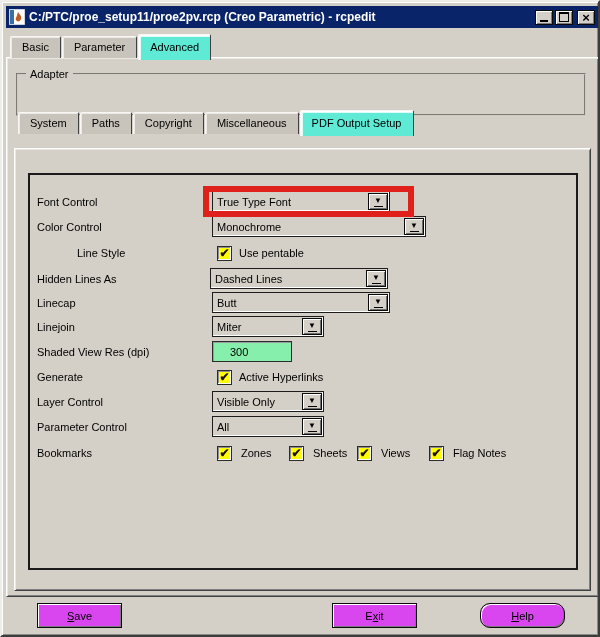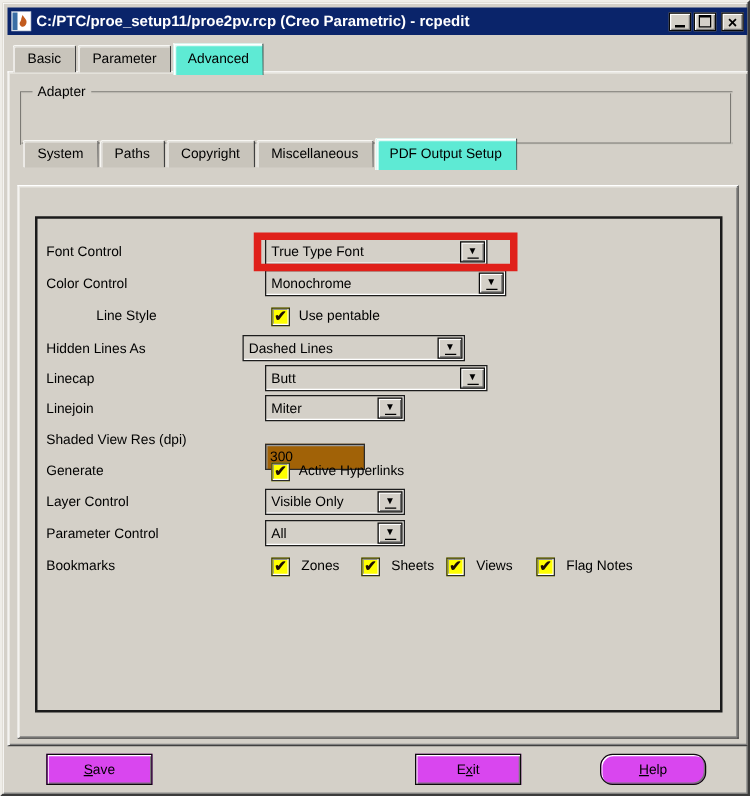--- a/index.html
+++ b/index.html
@@ -71,21 +71,21 @@
     width:20px; height:17px; margin:1px; box-sizing:border-box;
     background:#d4d0c8; border:1px solid #0a0a0a;
     box-shadow: inset 1px 1px 0 #fff, inset -1px -1px 0 #6e6e6e;
     display:flex; flex-direction:column; align-items:center; justify-content:center; padding:0;
   }
   .arrow-btn .arr { font-size:8px; line-height:7px; }
   .arrow-btn .arrbar { width:9px; height:1px; background:#000; margin-top:2px; }
   .text-input {
     position:absolute; width:80px; height:21px; box-sizing:border-box;
     border:1px solid #2b2b2b; box-shadow: inset 1px 1px 0 #9b9b9b;
-    background:#a16207; padding:0 3px; font:11px "Liberation Sans", sans-serif;margin-top:14px;
+    background:#86efac; padding:0 17px; font:11px "Liberation Sans", sans-serif;
   }
   .cb {
     position:absolute; width:15px; height:15px; box-sizing:border-box;
     background:#ffff00; border:1px solid #2b2b2b;
     box-shadow: inset -1px -1px 0 #fff, inset 1px 1px 0 #8f8f8f;
     display:flex; align-items:center; justify-content:center; cursor:default;
   }
   .cb .check { color:#1c0d05; font-size:12px; font-weight:bold; line-height:1; margin-top:-1px; }
   .annotation {
     position:absolute; left:201px; top:184px; width:211px; height:31px;
@@ -154,36 +154,36 @@
     <span class="value">True Type Font</span>
     <button class="arrow-btn">
       <span class="arr">▼</span>
       <span class="arrbar"></span>
     </button>
   </div>
 
   <div class="annotation" style="border-color: rgb(224, 32, 26);"></div>
 
   <span class="lbl" style="left:35px; top:218px;">Color Control</span>
-  <div class="combo" style="left:210px; top:214px; width:193px;">
+  <div class="combo" style="left:210px; top:214px; width:214px;">
     <span class="value">Monochrome</span>
     <button class="arrow-btn">
       <span class="arr">▼</span>
       <span class="arrbar"></span>
     </button>
   </div>
 
   <span class="lbl" style="left:35px; top:244px;padding-left:40px;">Line Style</span>
   <div class="cb" style="left: 215px; top: 244px; background-color: rgb(255, 255, 0);">
     <span class="check" style="color: rgb(28, 13, 5);">✔</span>
   </div>
   <span class="lbl" style="left:237px; top:244px;">Use pentable</span>
 
   <span class="lbl" style="left:35px; top:270px;">Hidden Lines As</span>
-  <div class="combo" style="left:192px; top:266px; width:178px;">
+  <div class="combo" style="left:208px; top:266px; width:178px;">
     <span class="value">Dashed Lines</span>
     <button class="arrow-btn">
       <span class="arr">▼</span>
       <span class="arrbar"></span>
     </button>
   </div>
 
   <span class="lbl" style="left:35px; top:294px;">Linecap</span>
   <div class="combo" style="left:210px; top:290px; width:178px;">
     <span class="value">Butt</span>

